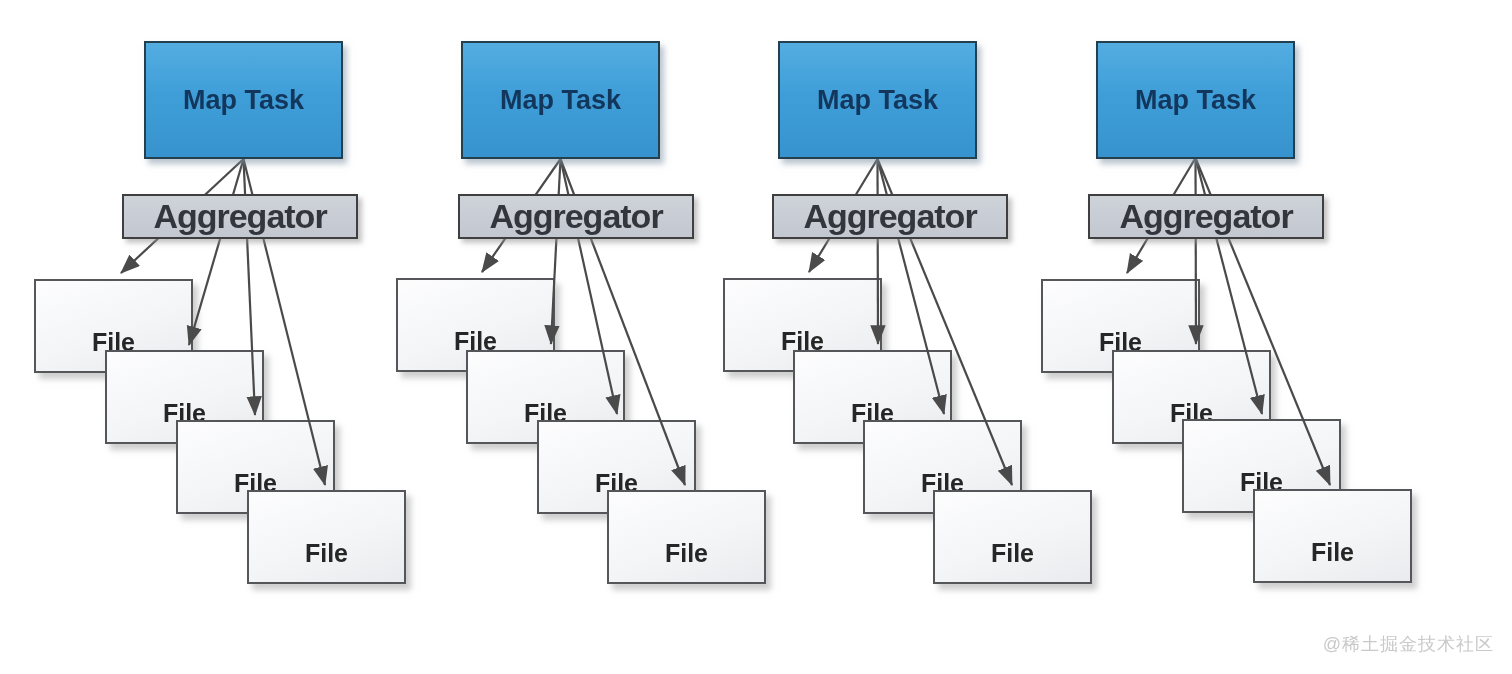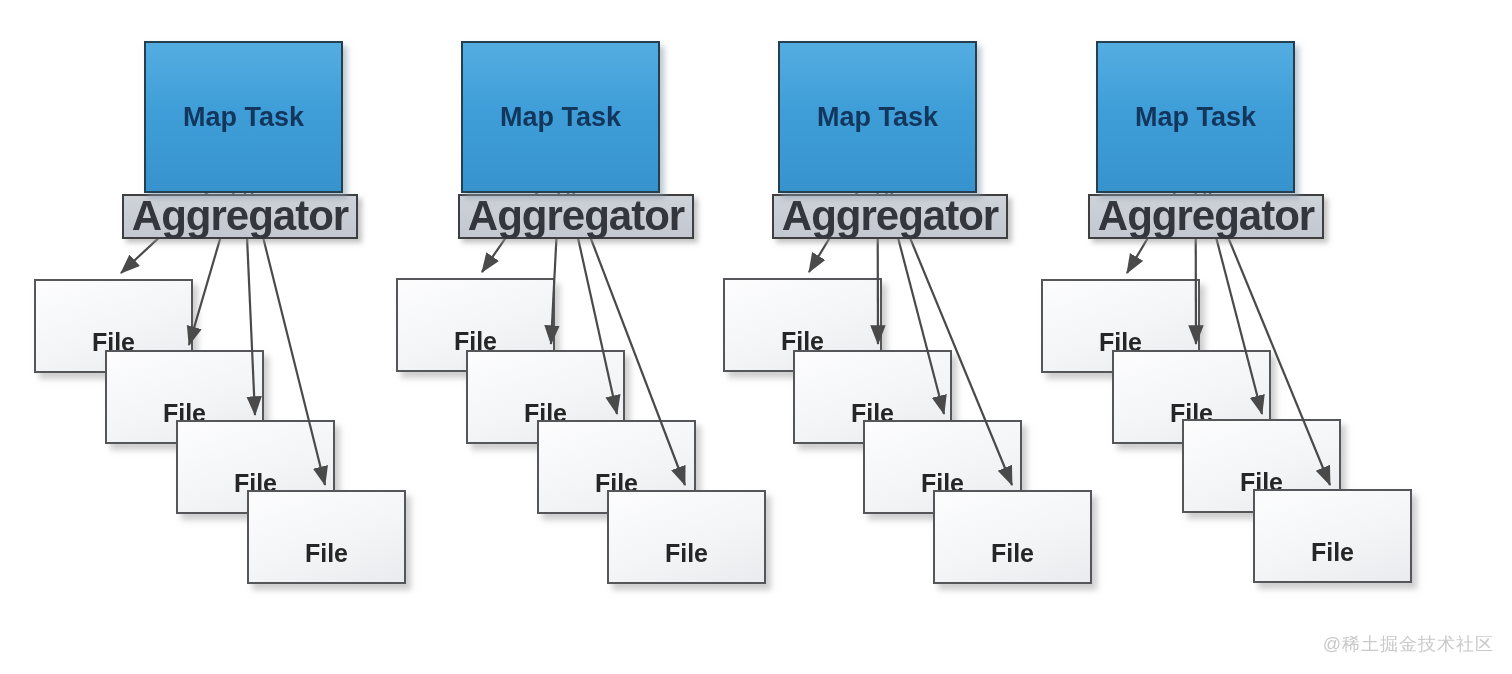--- a/index.html
+++ b/index.html
@@ -12,40 +12,40 @@
   }
   .canvas { position: absolute; inset: 0; }
 
   .node {
     position: absolute;
     display: flex; align-items: center; justify-content: center;
     box-sizing: border-box;
   }
 
   .map-task {
-    width: 199px; height: 152px;
+    width: 199px; height: 118px;
     background: linear-gradient(180deg, #54ade1 0%, #3f9ed8 45%, #3793cd 100%);
     border: 2px solid #24404f;
     box-shadow: 4px 5px 6px rgba(130,150,165,0.55);
     z-index: 3;
   }
   .map-task .label {
     font-size: 27px; font-weight: bold; color: #12365c;
     letter-spacing: 0px;
   }
 
   .aggregator {
     width: 236px; height: 45px;
     background: linear-gradient(180deg, #ced2d9 0%, #c3c7d0 100%);
     border: 2px solid #3f3f3f;
     box-shadow: 4px 4px 5px rgba(150,150,150,0.55);
     z-index: 3;
   }
   .aggregator .label {
-    font-size: 42px; font-weight: bold; color: #33363c;
+    font-size: 34px; font-weight: bold; color: #33363c;
     letter-spacing: -1px;
     line-height: 1;
     transform: translateY(-1px);
   }
 
   .file {
     width: 159px; height: 94px;
     background: linear-gradient(160deg, #fdfdfe 0%, #f4f5f7 55%, #e9ebee 100%);
     border: 2px solid #55565a;
     box-shadow: 5px 6px 6px rgba(165,165,165,0.55);

